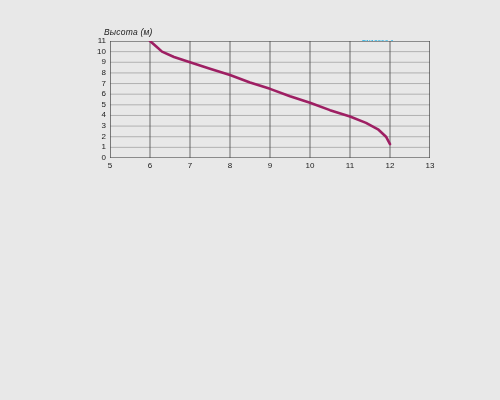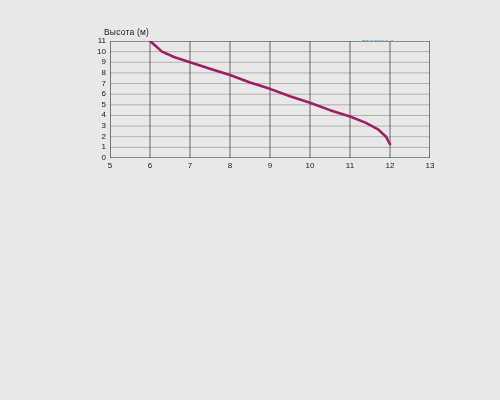--- a/index.html
+++ b/index.html
@@ -9,21 +9,21 @@
     font-family:"Liberation Sans",sans-serif;
     overflow:hidden;
     position:relative;
   }
   #root{position:relative;width:500px;height:400px;}
 
   
   #chart-panel{position:absolute;left:0;top:0;width:500px;height:196px;}
   #ylabel{
     position:absolute;left:104px;top:27px;
-    font-size:8.5px;color:#1a1a1a;letter-spacing:.2px;white-space:nowrap;
+    font-size:8.5px;color:#1a1a1a;letter-spacing:.2px;white-space:nowrap;font-style:italic;
   }
   #xlabel{
     position:absolute;left:298px;top:173px;
     font-size:8.5px;color:#1a1a1a;letter-spacing:.2px;white-space:nowrap;
   }
   #plot{
     position:absolute;left:110px;top:41px;
     width:320px;height:117px;
     background:#e8e8e8;
     box-sizing:border-box;

